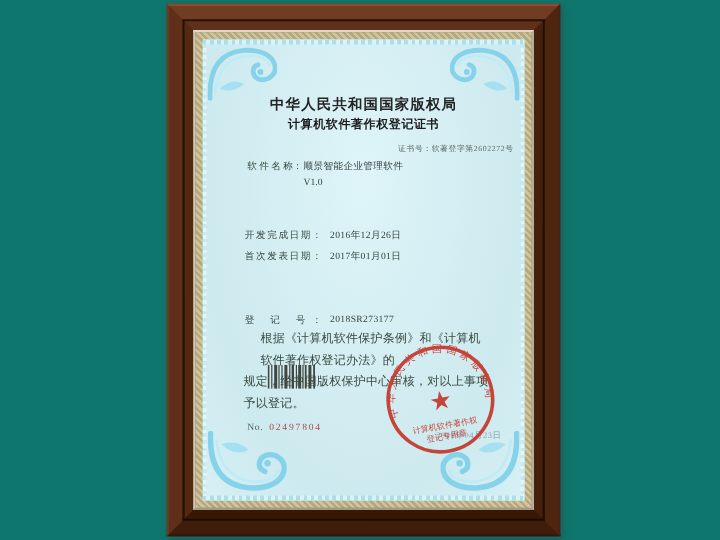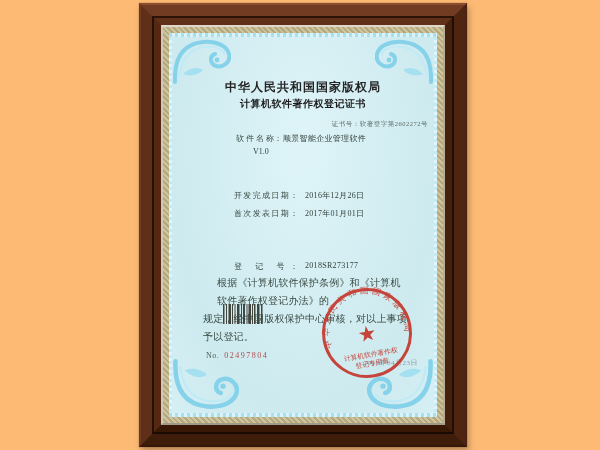--- a/index.html
+++ b/index.html
@@ -1,17 +1,17 @@
 <!DOCTYPE html>
 <html><head>
 <meta charset="utf-8">
 <style>
   html,body{margin:0;padding:0;}
   body{width:600px;height:450px;font-family:"Liberation Serif","DejaVu Serif",serif;}
-  .stage{position:relative;width:600px;height:450px;background:#fdba74;overflow:hidden;}
+  .stage{position:relative;width:600px;height:450px;background:#0f766e;overflow:hidden;}
 
   
   .frame{position:absolute;left:139px;top:3px;width:328px;height:444px;box-sizing:border-box;
          box-shadow:2px 4px 6px rgba(60,50,45,.35),0 0 1px rgba(0,0,0,.4);
          border:2px solid;border-color:#8a4e2e #4a2212 #35170a #6d3a20;}
   .fb{width:100%;height:100%;box-sizing:border-box;}
   .f2{border:11px solid;border-color:#713c22 #4e2510 #3f1d0b #5f2f18;
       background:linear-gradient(135deg,#6b3a22,#4a2210);}
   .f3{border:2px solid;border-color:#2b1307 #200d03 #1a0a02 #251008;}
   .f4{border:7px solid;border-color:#613018 #47200b #381704 #542811;}
@@ -32,21 +32,21 @@
   .fl-tr{right:4px;top:5px;transform:scaleX(-1);}
   .fl-bl{left:4px;bottom:6px;width:66px;height:52px;transform:scaleY(-1);}
   .fl-br{right:4px;bottom:6px;width:66px;height:52px;transform:scale(-1,-1);}
 
   .title1{position:absolute;left:0;top:46px;width:100%;text-align:center;
           font-size:12px;font-weight:bold;color:#242424;letter-spacing:1px;}
   .title2{position:absolute;left:0;top:64px;width:100%;text-align:center;
           font-size:10px;font-weight:bold;color:#1d1d1d;letter-spacing:.5px;}
   .certno{position:absolute;right:9px;top:87px;font-size:6.5px;color:#5c6a66;letter-spacing:.5px;}
 
-  .row{position:absolute;font-size:8px;color:#333d38;white-space:nowrap;margin-left:30px;}
+  .row{position:absolute;font-size:8px;color:#333d38;white-space:nowrap;}
   .lbl{display:inline-block;color:#3a4a42;text-align:justify;text-align-last:justify;vertical-align:top;}
   .rA .lbl{width:41px;margin-right:6px;}
   .rB .lbl{width:64px;margin-right:7px;}
   .rA{left:37px;}
   .rB{left:35px;}
   .val{color:#32403a;letter-spacing:.3px;}
   .val2{position:absolute;left:84px;top:114px;font-size:8px;color:#32403a;}
 
   .stmt{position:absolute;left:34px;top:241px;width:206px;font-size:10px;line-height:18px;
         color:#3a4a42;letter-spacing:.2px;}

